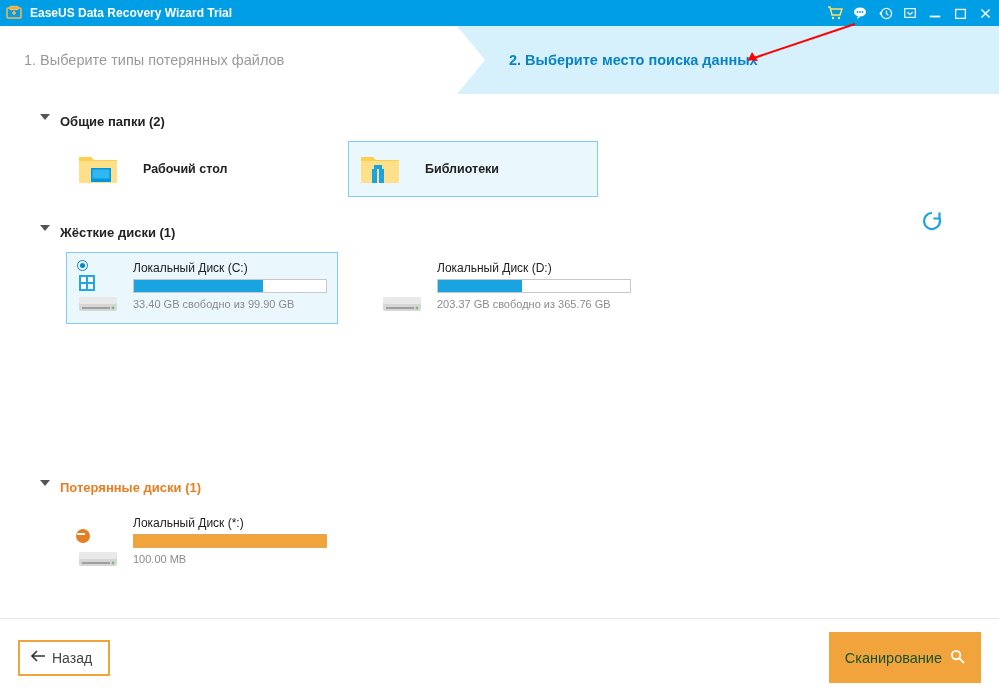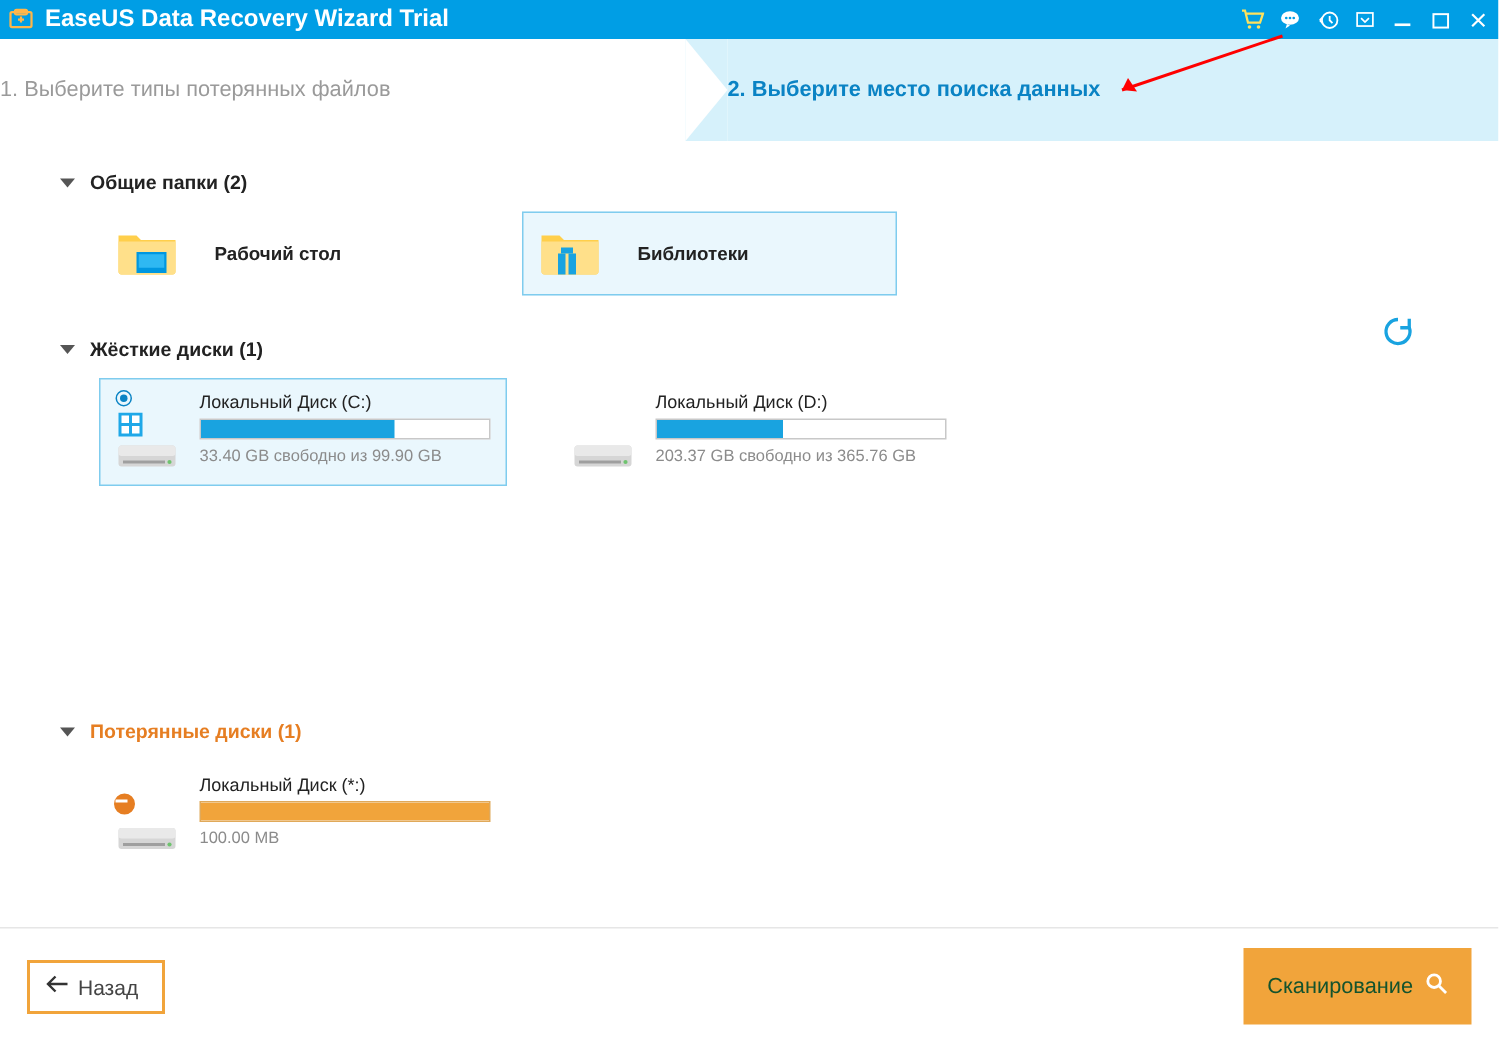--- a/index.html
+++ b/index.html
@@ -2,40 +2,40 @@
 <html><head>
 <meta charset="utf-8">
 <style>
   * { box-sizing: border-box; margin: 0; padding: 0; font-family: "Segoe UI", Tahoma, sans-serif; }
   body { width: 999px; height: 696px; background: #fff; position: relative; overflow: hidden; }
 
   
   .titlebar { height: 26px; background: #009ee5; display: flex; align-items: center; padding: 0 6px; color: #fff; }
   .title-icon { width: 16px; height: 16px; margin-right: 8px; }
   .title-icon svg { display: block; }
-  .title-text { font-size: 16px; font-weight: 600; flex: 0 0 auto; }
+  .title-text { font-size: 12px; font-weight: 600; flex: 0 0 auto; }
   .title-spacer { flex: 1; }
   .title-btns { display: flex; align-items: center; gap: 9px; }
   .title-btn { width: 16px; height: 16px; display: flex; align-items: center; justify-content: center; cursor: pointer; }
   .title-btn svg { display:block; }
 
   
   .steps { height: 68px; display: flex; position: relative; background:#fff; }
-  .step { position:relative; display:flex; align-items:center; font-size:14.5px; }
+  .step { position:relative; display:flex; align-items:center; padding-left:24px; font-size:14.5px; }
   .step1 { width: 485px; color:#9a9a9a; }
   .step2 { flex:1; background:#d6f1fb; color:#0a83c4; font-weight:600; }
   .step2::before { content:""; position:absolute; left:-28px; top:0; width:0; height:0;
     border-top:34px solid #d6f1fb; border-bottom:34px solid #d6f1fb; border-left:28px solid #fff; }
 
   
   .red-arrow { position:absolute; left:730px; top:22px; pointer-events:none; }
 
   
   .main { position:absolute; top:94px; bottom:78px; left:0; right:0; padding: 20px 40px 0 40px; overflow:auto; }
-  .section-head { display:flex; align-items:center; gap:10px; margin-bottom:12px; }
+  .section-head { display:flex; gap:10px; margin-bottom:12px; }
   .collapse-tri { width:0; height:0; border-left:5px solid transparent; border-right:5px solid transparent; border-top:6px solid #555; }
   .section-title { font-size:13px; font-weight:700; color:#222; }
   .section-title.orange { color:#e67e22; }
 
   
   .items-row { display:flex; gap:32px; margin-left:26px; margin-bottom:28px; }
   .folder-item { width:250px; height:56px; border:1px solid transparent; display:flex; align-items:center; gap:12px; padding:6px 10px; cursor:pointer; }
   .folder-item.selected { border:1px solid #7fccee; background:#eaf7fd; }
   .folder-icon { width:42px; height:36px; display:flex; align-items:center; justify-content:center; }
   .folder-label { font-size:12.5px; font-weight:700; color:#222;padding-left:12px; }

